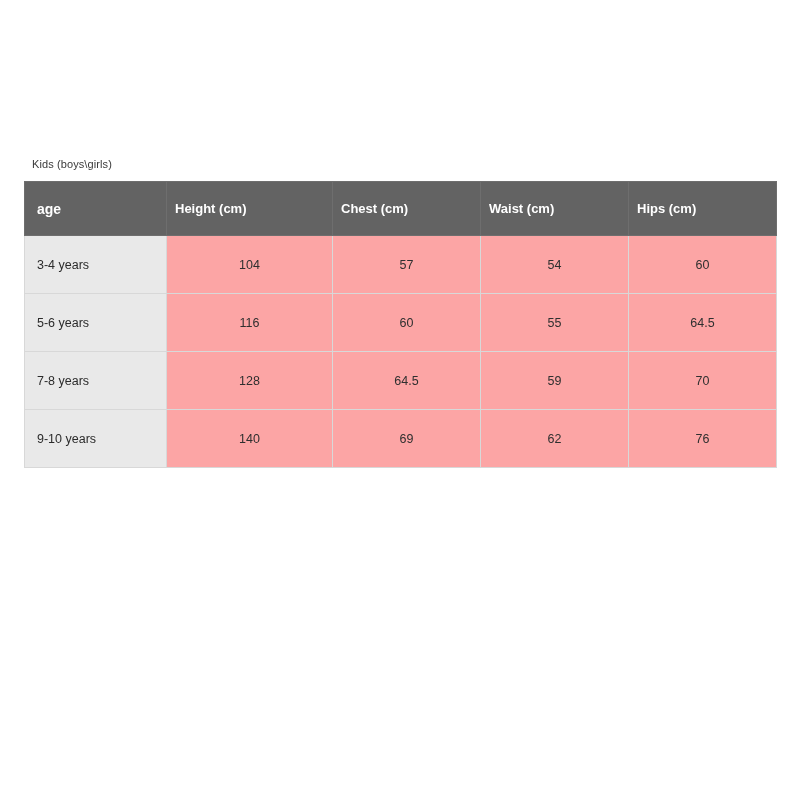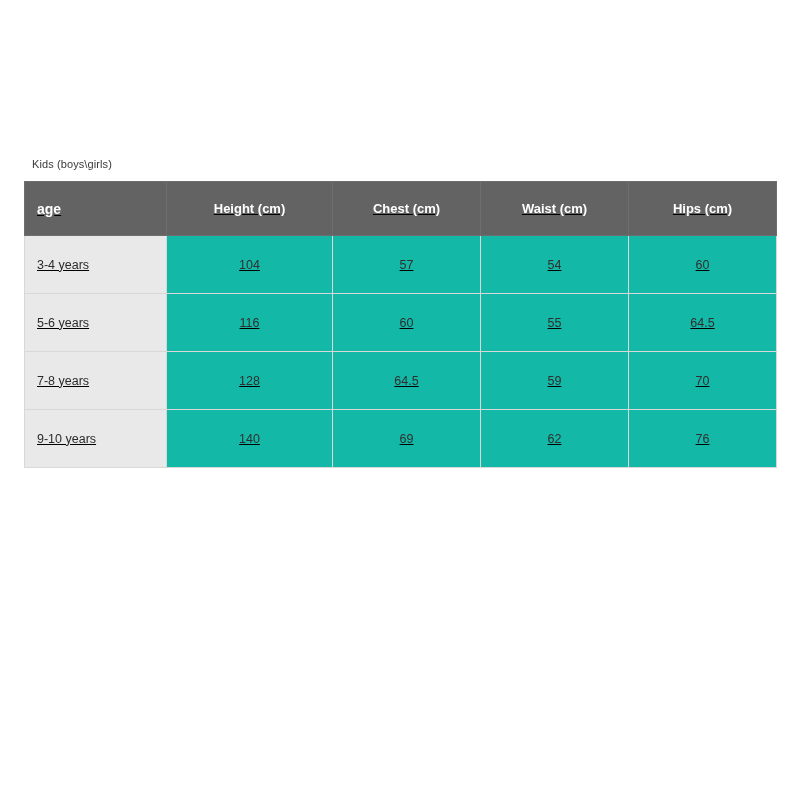--- a/index.html
+++ b/index.html
@@ -31,52 +31,51 @@
   .table-wrap {
     position: absolute;
     left: 24px;
     top: 181px;
     width: 752px;
   }
   table.size-chart {
     border-collapse: collapse;
     width: 752px;
     table-layout: fixed;
-    text-decoration: underline;
   }
   table.size-chart col.c-age    { width: 142px; }
   table.size-chart col.c-height { width: 166px; }
   table.size-chart col.c-chest  { width: 148px; }
   table.size-chart col.c-waist  { width: 148px; }
   table.size-chart col.c-hips   { width: 148px; }
 
   table.size-chart thead th {
     background: #636363;
     color: #ffffff;
     font-size: 13px;
     font-weight: bold;
     height: 54px;
-    text-align: center;
+    text-align: left;
     border: 1px solid #6e6e6e;
     padding: 0 8px;
     box-sizing: border-box;
   }
   table.size-chart thead th.th-age {
     text-align: left;
     padding-left: 12px;
     font-size: 14px;
     font-weight: bold;
   }
   table.size-chart tbody td {
     height: 58px;
     font-size: 12.5px;
     color: #2f2f2f;
     text-align: center;
     border: 1px solid #d8d8d8;
-    background: #14b8a6;
+    background: #fca5a5;
     padding: 0 6px;
     box-sizing: border-box;
   }
   table.size-chart tbody td.cell-age {
     background: #e9e9e9;
     text-align: left;
     padding-left: 12px;
     font-size: 12.5px;
     color: #2b2b2b;
     margin-left: 8px;

